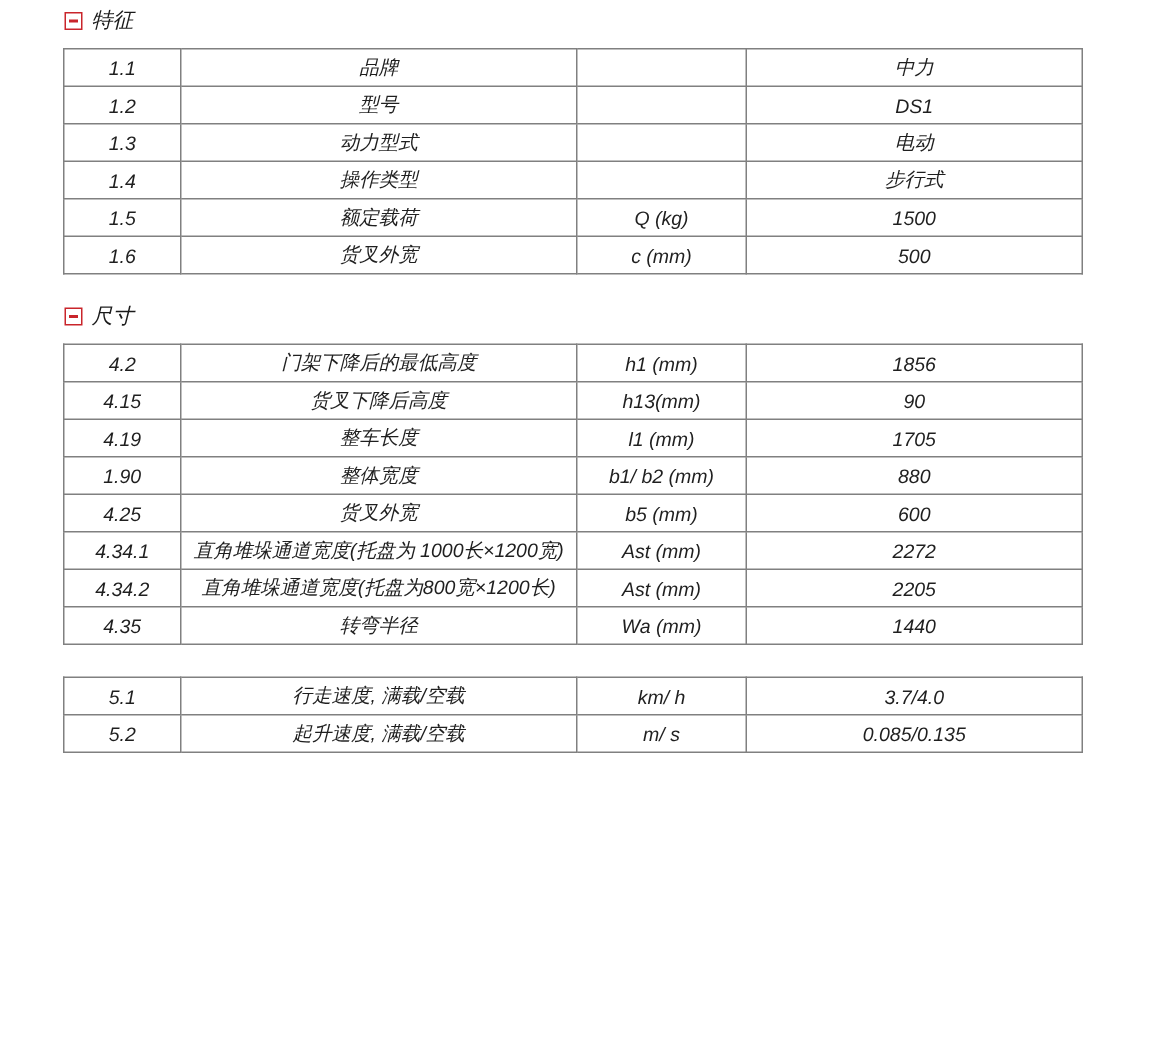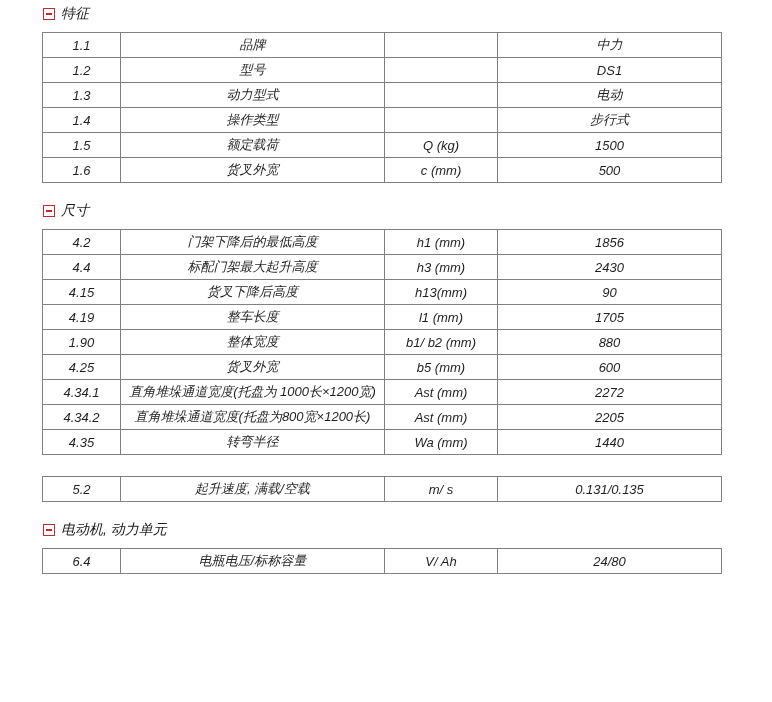--- a/index.html
+++ b/index.html
@@ -135,26 +135,20 @@
           <col class="c4">
         </colgroup>
       <tbody>
           <tr>
             <td>4.2</td>
             <td>门架下降后的最低高度</td>
             <td>h1 (mm)</td>
             <td>1856</td>
           </tr>
           <tr>
-            <td>4.4</td>
-            <td>标配门架最大起升高度</td>
-            <td>h3 (mm)</td>
-            <td>2430</td>
-          </tr>
-          <tr>
             <td>4.15</td>
             <td>货叉下降后高度</td>
             <td>h13(mm)</td>
             <td>90</td>
           </tr>
           <tr>
             <td>4.19</td>
             <td>整车长度</td>
             <td>l1 (mm)</td>
             <td>1705</td>
@@ -196,46 +190,28 @@
   <section class="section">
     <table class="spec">
       <colgroup>
           <col class="c1">
           <col class="c2">
           <col class="c3">
           <col class="c4">
         </colgroup>
       <tbody>
           <tr>
+            <td>5.1</td>
+            <td>行走速度, 满载/空载</td>
+            <td>km/ h</td>
+            <td>3.7/4.0</td>
+          </tr>
+          <tr>
             <td>5.2</td>
             <td>起升速度, 满载/空载</td>
             <td>m/ s</td>
-            <td>0.131/0.135</td>
+            <td>0.085/0.135</td>
           </tr>
         </tbody>
     </table>
   </section>
 
-  <section class="section">
-    <div class="section-title">
-      <span class="collapse-box">
-          <span class="minus"></span>
-        </span>
-      <span class="title-text">电动机, 动力单元</span>
-    </div>
-    <table class="spec">
-      <colgroup>
-          <col class="c1">
-          <col class="c2">
-          <col class="c3">
-          <col class="c4">
-        </colgroup>
-      <tbody>
-          <tr>
-            <td>6.4</td>
-            <td>电瓶电压/标称容量</td>
-            <td>V/ Ah</td>
-            <td>24/80</td>
-          </tr>
-        </tbody>
-    </table>
-  </section>
 </main>
 
 </body></html>

